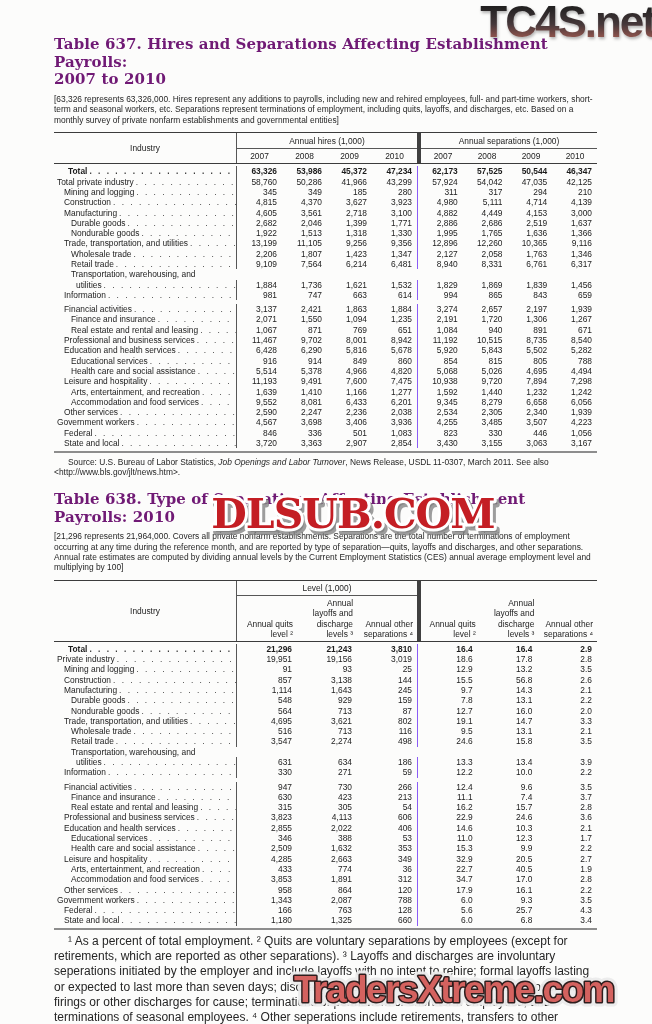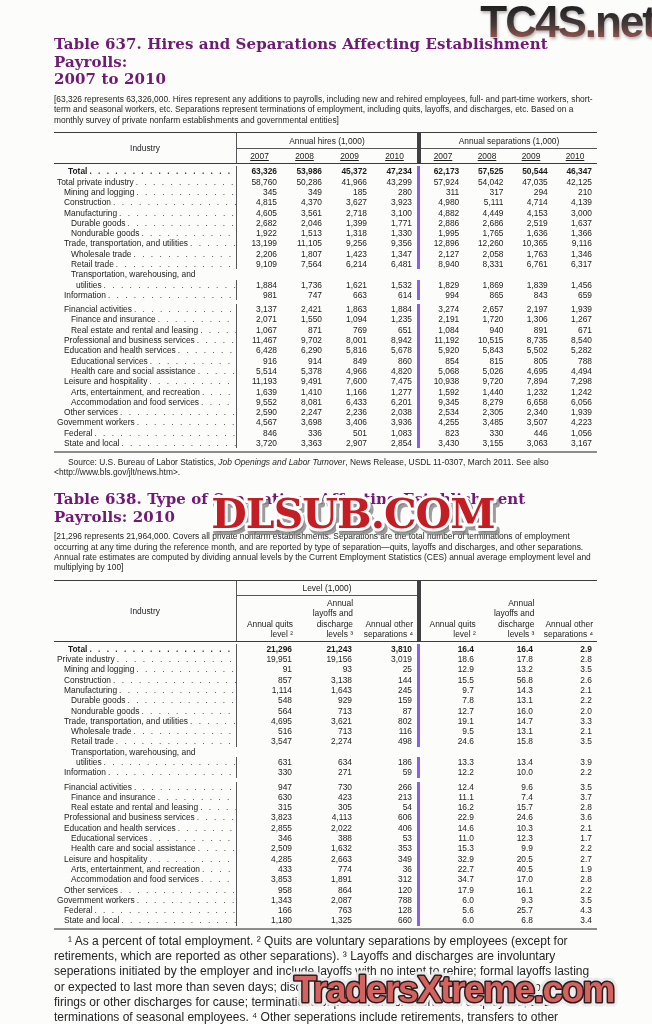--- a/index.html
+++ b/index.html
@@ -18,39 +18,39 @@
   }
   .bracket-note{font-size:8.4px;line-height:1.24;margin:5px 0 0 0;color:#262626;}
 
   
   .tbl{margin-top:7px;font-size:8.4px;color:#1c1c1c;}
   .thead{display:flex;align-items:stretch;border-top:1.8px solid #3c3c3c;border-bottom:1.8px solid #3c3c3c;}
   .ind-cell{width:183px;border-right:1px solid #565656;display:flex;align-items:center;justify-content:center;box-sizing:border-box;}
   .grp{width:180px;box-sizing:border-box;display:flex;flex-direction:column;}
   .grp.second{border-left:4px solid #404040;}
   .grp-label{text-align:center;border-bottom:1px solid #565656;padding:2.5px 0 2px;}
-  .yr-row{display:flex;text-decoration:underline;}
+  .yr-row{display:flex;}
   .yr{flex:1;text-align:center;padding:2.5px 0 2px;}
   .col-row{display:flex;align-items:flex-end;flex:1;padding-bottom:2px;}
   .colh{flex:1;text-align:right;padding:2px 4px 0 0;white-space:pre-line;line-height:1.2;}
 
   .tbody{border-bottom:2.5px solid #8d8d8d;padding:2px 0 2.5px;}
   .trow{line-height:10.3px;}
   .trow.gap{margin-top:4px;}
   .trow.bold{font-weight:bold;}
   .rline{display:flex;}
   .line1{padding-left:17px;}
   .lblcell{width:183px;border-right:1px solid #565656;display:flex;overflow:hidden;box-sizing:border-box;}
   .lbl{white-space:nowrap;}
   .i0{padding-left:3px;} .i1{padding-left:10px;} .i2{padding-left:17px;}
   .iT{padding-left:14px;} .icont{padding-left:22px;}
   .dots{flex:1;overflow:hidden;white-space:nowrap;color:#3a3a3a;letter-spacing:2px;padding-left:2px;}
   .dots::after{content:". . . . . . . . . . . . . . . . . . . . . . . . . . . . . . . . . . . . . . . . . . . .";}
   .vgrp{width:180px;display:flex;box-sizing:border-box;}
-  .vgrp.second{border-left:3px solid #8b5cf6;}
+  .vgrp.second{border-left:1px solid #8b5cf6;}
   .val{flex:1;text-align:right;padding-right:5px;}
 
   .src{font-size:8.4px;line-height:1.25;margin:4px 0 0 0;text-indent:14px;color:#262626;}
   .src .it{font-style:italic;}
   .footnote{font-size:12px;line-height:1.26;margin:4px 0 0 0;text-indent:14px;color:#262626;}
 
   .t638-title{margin-top:13px;}
 
   .footer{margin-top:11px;}
   .pageline{font-size:13px;color:#2b2b2b;letter-spacing:0.2px;}

